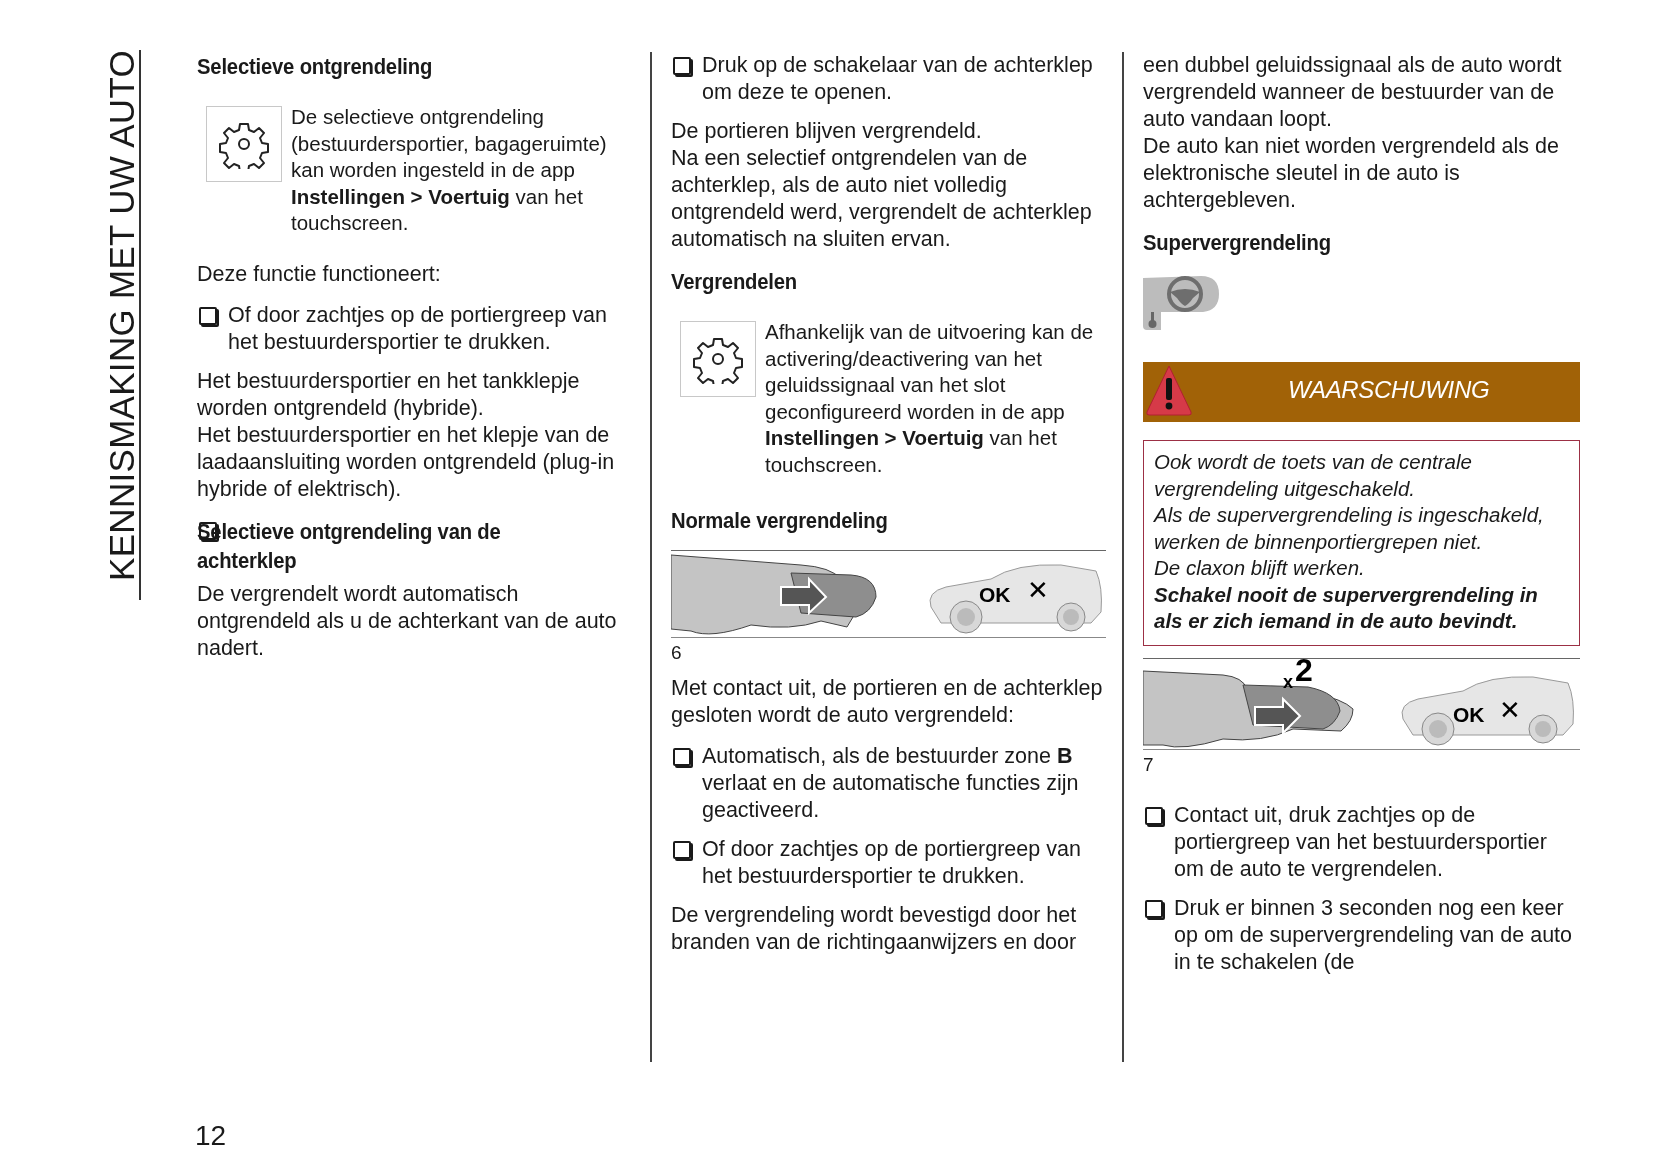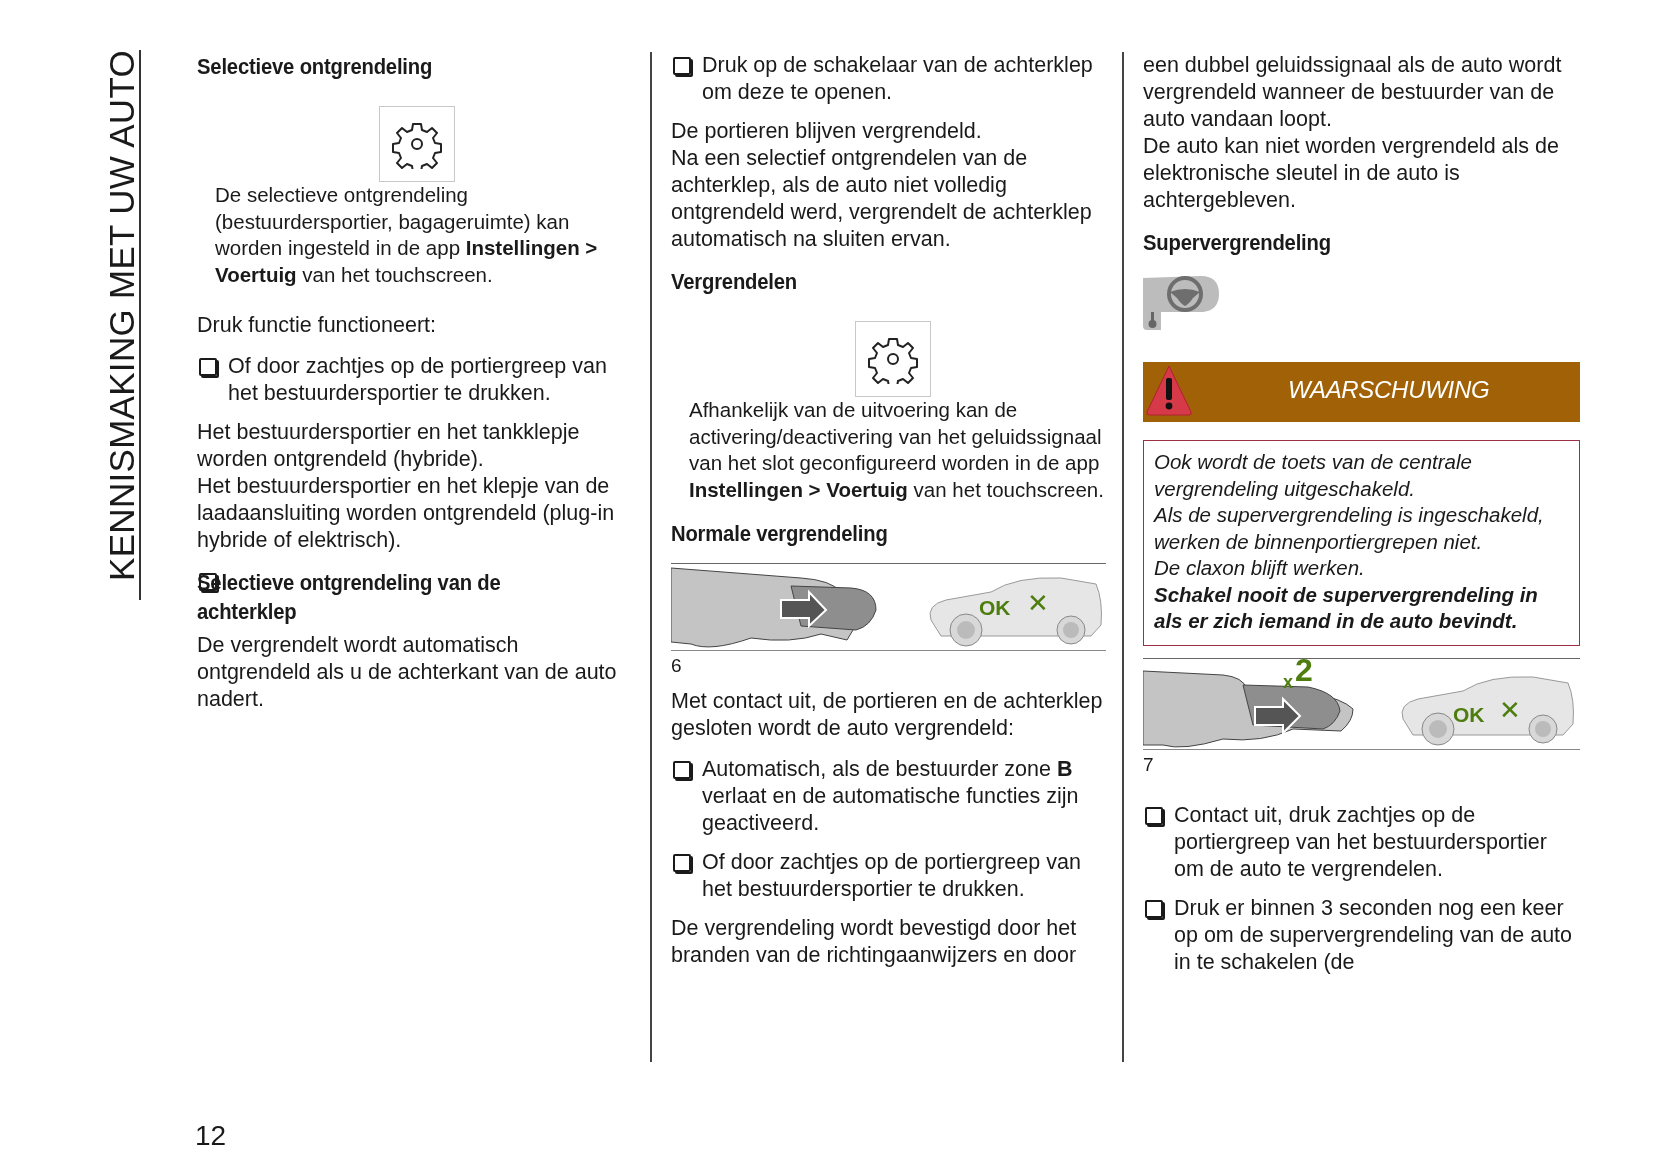--- a/index.html
+++ b/index.html
@@ -36,34 +36,34 @@
     letter-spacing: -0.2px; transform: scaleX(0.92); transform-origin: left;
   }
   p { margin: 0; }
   .mb { margin-bottom: 14px; }
   .bullet { position: relative; padding-left: 31px; margin-bottom: 12px; }
   .bullet .box {
     position: absolute; left: 2px; top: 5px; width: 14px; height: 14px;
     border: 2px solid #1a1a1a; border-radius: 2px;
     box-shadow: 2px 2px 0 #1a1a1a;
   }
-  .iconrow { display: flex; align-items: center; margin: 22px 0 24px 9px; flex-direction: column; }
+  .iconrow { display: flex; align-items: flex-start; margin: 22px 0 24px 9px; }
   .gearbox {
     width: 74px; height: 74px; border: 1px solid #c8c8c8; flex: 0 0 auto;
     display: flex; align-items: center; justify-content: center; margin-top: 2px;
   }
   .iconrow .text { margin-left: 9px; font-size: 20.5px; line-height: 26.5px; }
   b { font-weight: 700; }
   .fig {
     position: relative; border-top: 1.5px solid #666; border-bottom: 1.5px solid #888;
     height: 86px; margin-top: 14px; overflow: hidden;
   }
   .fig-num { font-size: 19px; line-height: 26px; margin-top: 2px; }
   .ok-label {
-    position: absolute; font-weight: 700; font-size: 21px; color: #4d7c0f;
+    position: absolute; font-weight: 700; font-size: 21px; color: #000000;
   }
   .warn-head {
     position: relative; height: 60px; background: #a16207; margin-top: 28px;
   }
   .warn-head .title {
     position: absolute; left: 145px; top: 14px; font-style: italic; color: #fff;
     font-size: 24px; letter-spacing: -0.3px;
   }
   .warn-box {
     border: 1.5px solid #9c3045; margin-top: 18px; padding: 8px 10px 10px 10px;
@@ -91,21 +91,21 @@
       <svg width="50" height="50" viewBox="0 0 50 50">
         <path d="M21 5 h8 l1 6 l5 2 l5-4 l5 5 l-4 5 l2 5 l6 1 v8 l-6 1 l-2 5 l4 5 l-5 5 l-5-4 l-5 2 l-1 6 h-8 l-1-6 l-5-2 l-5 4 l-5-5 l4-5 l-2-5 l-6-1 v-8 l6-1 l2-5 l-4-5 l5-5 l5 4 l5-2 z" fill="none" stroke="#222" stroke-width="2" stroke-linejoin="round"></path>
         <circle cx="25" cy="25" r="5" fill="none" stroke="#222" stroke-width="2"></circle>
       </svg>
     </div>
     <div class="text">
       <span>De selectieve ontgrendeling (bestuurdersportier, bagageruimte) kan worden ingesteld in de app </span><b>Instellingen &gt; Voertuig</b><span> van het touchscreen.</span>
     </div>
   </div>
 
-  <p class="mb">Druk functie functioneert:</p>
+  <p class="mb">Deze functie functioneert:</p>
 
   <div class="bullet">
     <span class="box"></span>
     <span>Of door zachtjes op de portiergreep van het bestuurdersportier te drukken.</span>
   </div>
 
   <p>Het bestuurdersportier en het tankklepje worden ontgrendeld (hybride).</p>
   <p class="mb">Het bestuurdersportier en het klepje van de laadaansluiting worden ontgrendeld (plug-in hybride of elektrisch).</p>
 
   <div class="bullet">
@@ -119,21 +119,21 @@
 <div class="col col2">
   <div class="bullet">
     <span class="box"></span>
     <span>Druk op de schakelaar van de achterklep om deze te openen.</span>
   </div>
   <p>De portieren blijven vergrendeld.</p>
   <p class="mb">Na een selectief ontgrendelen van de achterklep, als de auto niet volledig ontgrendeld werd, vergrendelt de achterklep automatisch na sluiten ervan.</p>
 
   <h3>Vergrendelen</h3>
 
-  <div class="iconrow" style="margin-top:22px; margin-bottom:16px;">
+  <div class="iconrow" style="margin-top:22px; margin-bottom:28px;">
     <div class="gearbox">
       <svg width="50" height="50" viewBox="0 0 50 50">
         <path d="M21 5 h8 l1 6 l5 2 l5-4 l5 5 l-4 5 l2 5 l6 1 v8 l-6 1 l-2 5 l4 5 l-5 5 l-5-4 l-5 2 l-1 6 h-8 l-1-6 l-5-2 l-5 4 l-5-5 l4-5 l-2-5 l-6-1 v-8 l6-1 l2-5 l-4-5 l5-5 l5 4 l5-2 z" fill="none" stroke="#222" stroke-width="2" stroke-linejoin="round"></path>
         <circle cx="25" cy="25" r="5" fill="none" stroke="#222" stroke-width="2"></circle>
       </svg>
     </div>
     <div class="text">
       <span>Afhankelijk van de uitvoering kan de activering/deactivering van het geluidssignaal van het slot geconfigureerd worden in de app </span><b>Instellingen &gt; Voertuig</b><span> van het touchscreen.</span>
     </div>
   </div>

